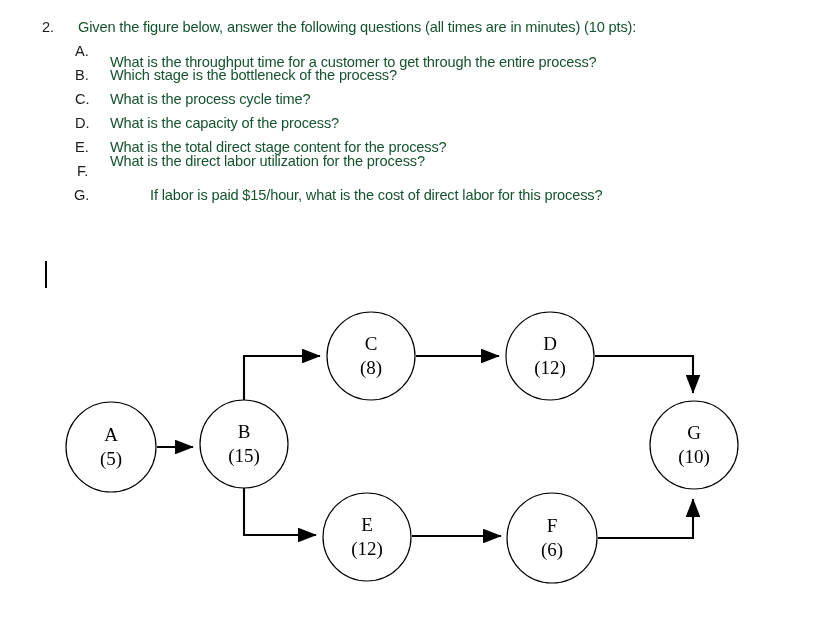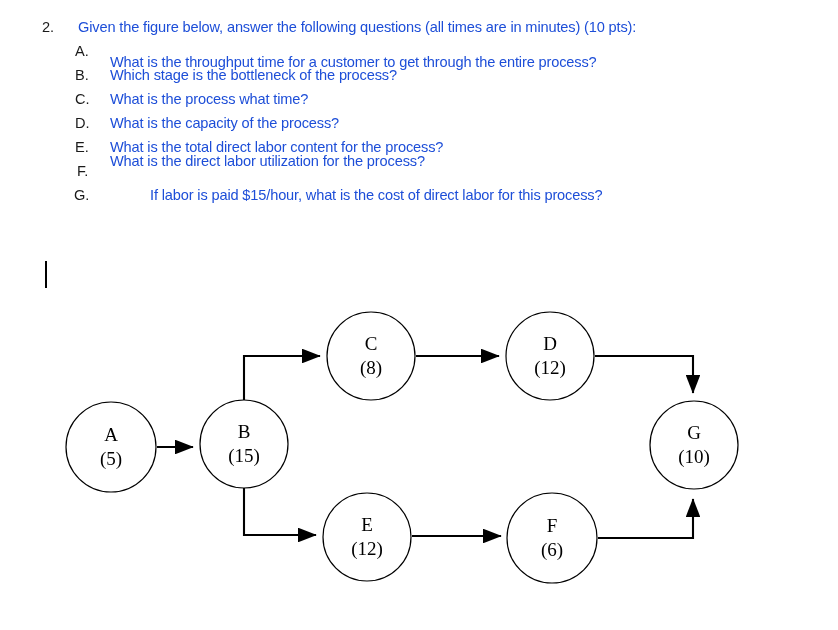--- a/index.html
+++ b/index.html
@@ -22,21 +22,21 @@
     left: 0;
     top: 0;
     width: 838px;
   }
   .q-line {
     position: absolute;
     white-space: nowrap;
     font-family: "Liberation Sans", sans-serif;
     font-size: 14.6px;
     line-height: 18px;
-    color: #1d4ed8;
+    color: #14532d;
     letter-spacing: -0.15px;
   }
   .q-marker {
     position: absolute;
     white-space: nowrap;
     font-family: "Liberation Sans", sans-serif;
     font-size: 14.6px;
     line-height: 18px;
     color: #1a1a1a;
   }
@@ -90,27 +90,27 @@
   <span class="q-marker" style="left:42px; top:18px;">2.</span>
   <span class="q-line" style="left:78px; top:18px;">Given the figure below, answer the following questions (all times are in minutes) (10 pts):</span>
 
   <span class="q-marker" style="left:75px; top:42px;">A.</span>
   <span class="q-line" style="left:110px; top:42px;margin-top:11px;">What is the throughput time for a customer to get through the entire process?</span>
 
   <span class="q-marker" style="left:75px; top:66px;">B.</span>
   <span class="q-line" style="left:110px; top:66px;text-align:center;">Which stage is the bottleneck of the process?</span>
 
   <span class="q-marker" style="left:75px; top:90px;">C.</span>
-  <span class="q-line" style="left:110px; top:90px;">What is the process what time?</span>
+  <span class="q-line" style="left:110px; top:90px;">What is the process cycle time?</span>
 
   <span class="q-marker" style="left:75px; top:114px;">D.</span>
   <span class="q-line" style="left:110px; top:114px;text-align:center;">What is the capacity of the process?</span>
 
   <span class="q-marker" style="left:75px; top:138px;">E.</span>
-  <span class="q-line" style="left:110px; top:138px;">What is the total direct labor content for the process?</span>
+  <span class="q-line" style="left:110px; top:138px;">What is the total direct stage content for the process?</span>
 
   <span class="q-marker" style="left:77px; top:162px;">F.</span>
   <span class="q-line" style="left:110px; top:152px;">What is the direct labor utilization for the process?</span>
 
   <span class="q-marker" style="left:74px; top:186px;">G.</span>
   <span class="q-line" style="left:110px; top:186px;margin-left:40px;">If labor is paid $15/hour, what is the cost of direct labor for this process?</span>
 
 </div>
 
 <div id="text-caret"></div>

